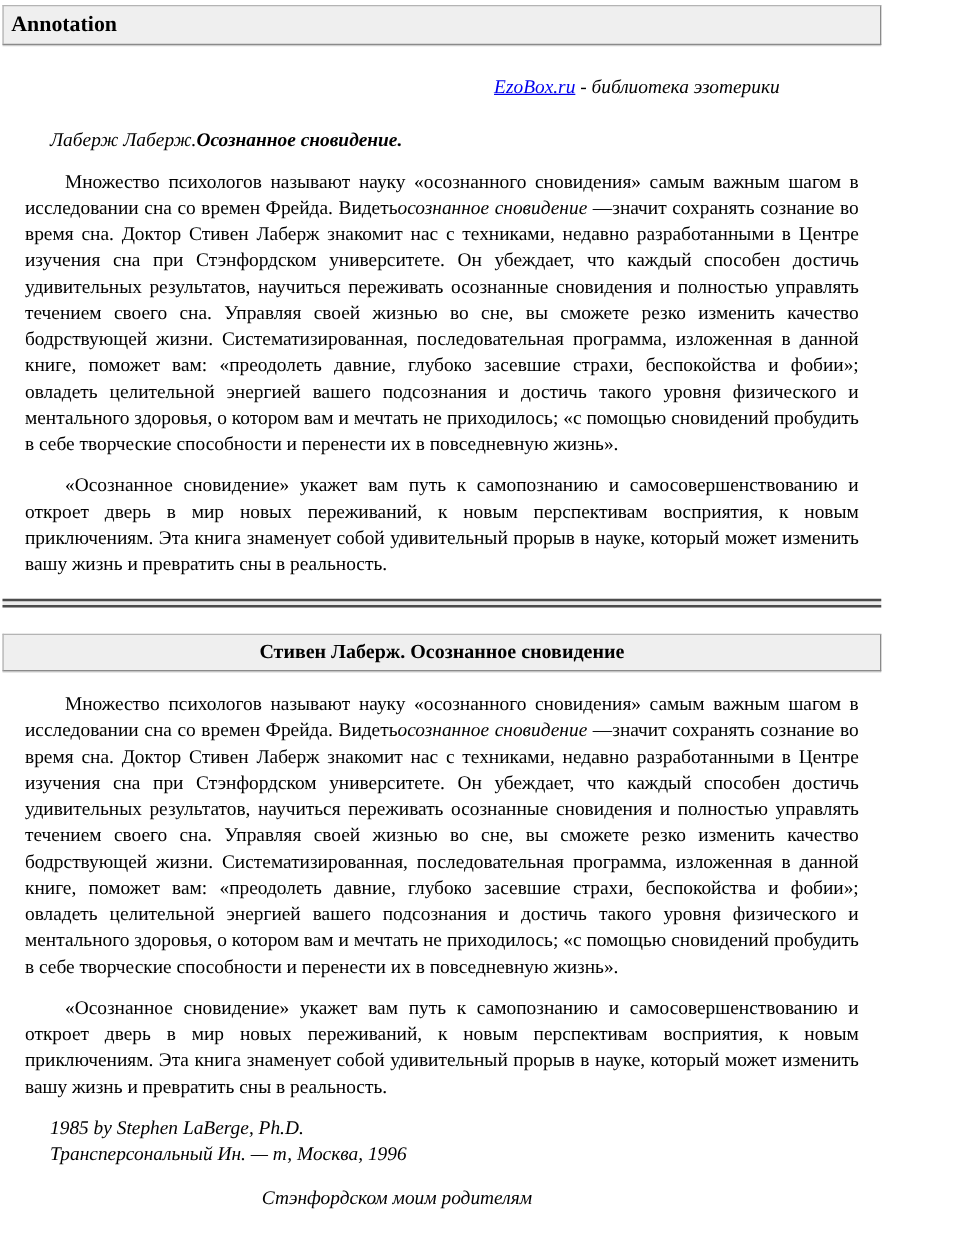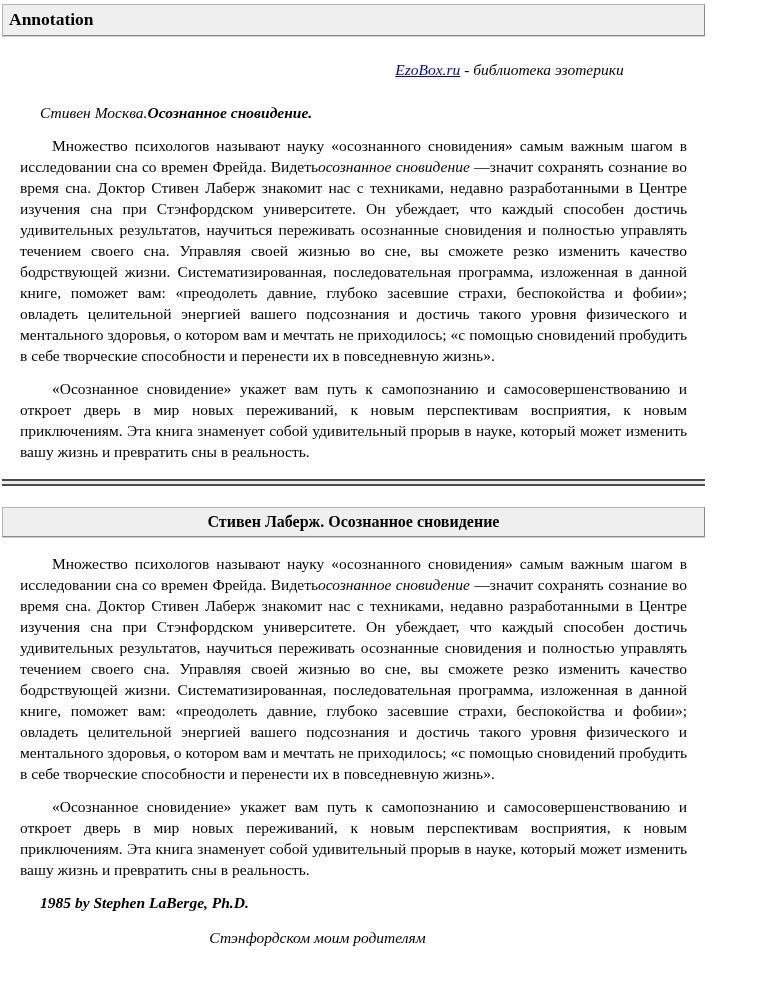--- a/index.html
+++ b/index.html
@@ -81,54 +81,54 @@
   p.imprint {
     margin: 0;
     text-indent: 32px;
     font-style: italic;
     text-align: justify;
   }
   p.credit {
     margin: 0;
     text-indent: 32px;
     font-style: italic;
-    font-weight: bold;
   }
   p.dedication {
     margin: 14px 0 0;
     padding-right: 72px;
     text-align: center;
     font-style: italic;
   }
 </style>
 </head>
 <body>
 
 <div class="page">
 
   <div class="title-box left">
     <h1>Annotation</h1>
   </div>
 
   <p class="sitelink-line"><a href="#">EzoBox.ru</a><span> - библиотека эзотерики</span></p>
 
-  <p class="byline"><span>Стивен Москва.</span><span class="book-title">Осознанное сновидение.</span></p>
+  <p class="byline"><span>Лаберж Лаберж.</span><span class="book-title">Осознанное сновидение.</span></p>
 
   <p class="body-par"><span>Множество психологов называют науку «осознанного сновидения» самым важным шагом в исследовании сна со времен Фрейда. Видеть</span><em>осознанное сновидение </em><span>—значит сохранять сознание во время сна. Доктор Стивен Лаберж знакомит нас с техниками, недавно разработанными в Центре изучения сна при Стэнфордском университете. Он убеждает, что каждый способен достичь удивительных результатов, научиться переживать осознанные сновидения и полностью управлять течением своего сна. Управляя своей жизнью во сне, вы сможете резко изменить качество бодрствующей жизни. Систематизированная, последовательная программа, изложенная в данной книге, поможет вам: «преодолеть давние, глубоко засевшие страхи, беспокойства и фобии»; овладеть целительной энергией вашего подсознания и достичь такого уровня физического и ментального здоровья, о котором вам и мечтать не приходилось; «с помощью сновидений пробудить в себе творческие способности и перенести их в повседневную жизнь».</span></p>
 
   <p class="body-par">«Осознанное сновидение» укажет вам путь к самопознанию и самосовершенствованию и откроет дверь в мир новых переживаний, к новым перспективам восприятия, к новым приключениям. Эта книга знаменует собой удивительный прорыв в науке, который может изменить вашу жизнь и превратить сны в реальность.</p>
 
   <div class="rule"></div>
 
   <div class="title-box center">
     <h2>Стивен Лаберж. Осознанное сновидение</h2>
   </div>
 
 
   <p class="body-par"><span>Множество психологов называют науку «осознанного сновидения» самым важным шагом в исследовании сна со времен Фрейда. Видеть</span><em>осознанное сновидение </em><span>—значит сохранять сознание во время сна. Доктор Стивен Лаберж знакомит нас с техниками, недавно разработанными в Центре изучения сна при Стэнфордском университете. Он убеждает, что каждый способен достичь удивительных результатов, научиться переживать осознанные сновидения и полностью управлять течением своего сна. Управляя своей жизнью во сне, вы сможете резко изменить качество бодрствующей жизни. Систематизированная, последовательная программа, изложенная в данной книге, поможет вам: «преодолеть давние, глубоко засевшие страхи, беспокойства и фобии»; овладеть целительной энергией вашего подсознания и достичь такого уровня физического и ментального здоровья, о котором вам и мечтать не приходилось; «с помощью сновидений пробудить в себе творческие способности и перенести их в повседневную жизнь».</span></p>
 
   <p class="body-par">«Осознанное сновидение» укажет вам путь к самопознанию и самосовершенствованию и откроет дверь в мир новых переживаний, к новым перспективам восприятия, к новым приключениям. Эта книга знаменует собой удивительный прорыв в науке, который может изменить вашу жизнь и превратить сны в реальность.</p>
 
   <p class="credit">1985 by Stephen LaBerge, Ph.D.</p>
+  <p class="credit">Трансперсональный Ин. — т, Москва, 1996</p>
 
   <p class="dedication">Стэнфордском моим родителям</p>
 
 </div>
 
 </body></html>

